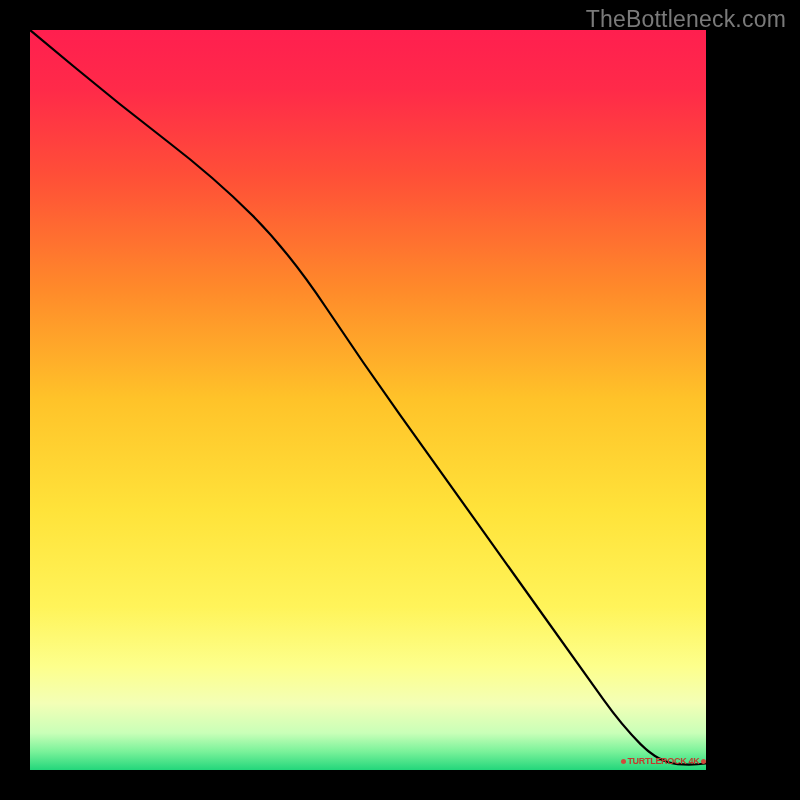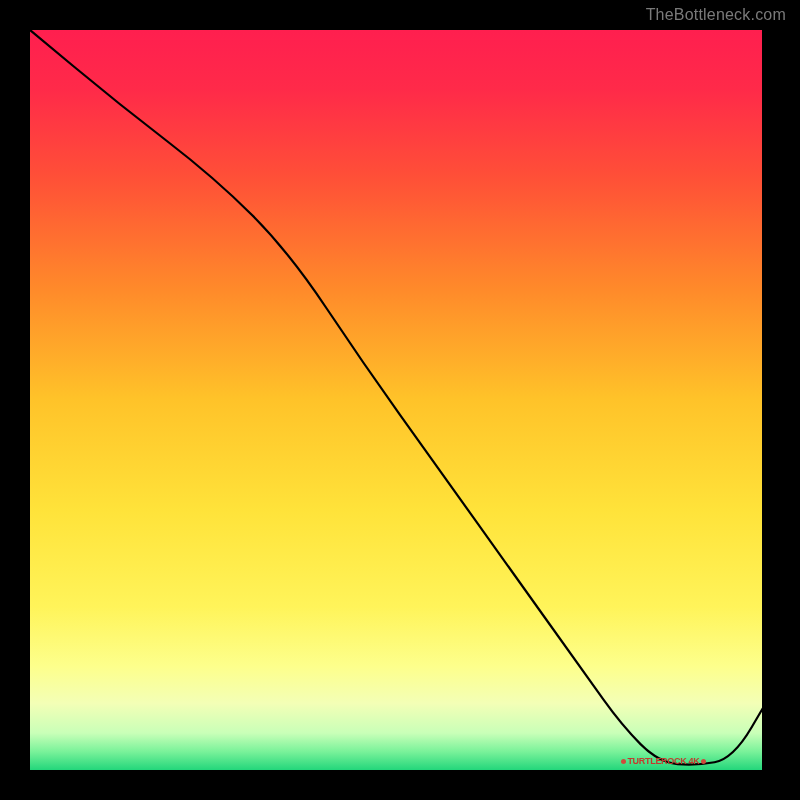--- a/index.html
+++ b/index.html
@@ -15,30 +15,30 @@
     position: absolute;
     left: 0; top: 0;
     width: 800px;
     height: 800px;
     background: #000;
   }
   .plot {
     position: absolute;
     left: 30px;
     top: 30px;
-    width: 732px;
+    width: 676px;
     height: 740px;
     overflow: hidden;
   }
   .watermark {
     position: absolute;
     top: 6px;
     right: 14px;
     color: #7a7a7a;
-    font-size: 16px;
+    font-size: 23px;
     font-weight: 500;
     letter-spacing: 0.2px;
     white-space: nowrap;
   }
   svg.curve {
     position: absolute;
     left: 0; top: 0;
     width: 740px;
     height: 740px;
     pointer-events: none;

